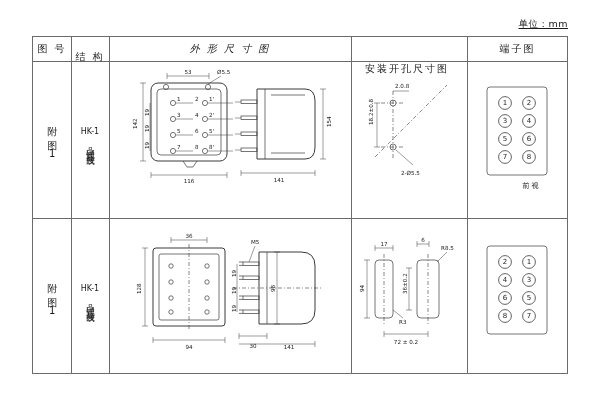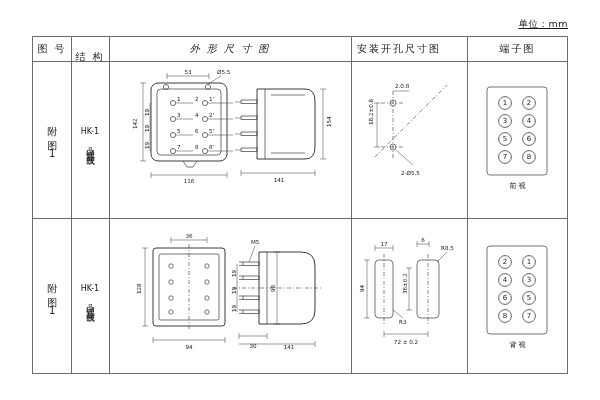--- a/index.html
+++ b/index.html
@@ -68,21 +68,21 @@
   <div class="hline" style="top:24px;"></div>
   <div class="hline" style="top:181px;"></div>
   <div class="vline" style="left:38px;"></div>
   <div class="vline" style="left:76px;"></div>
   <div class="vline" style="left:318px;"></div>
   <div class="vline" style="left:434px;"></div>
 
   <div class="hdr" style="left:0;width:38px;">图 号</div>
   <div class="hdr" style="left:38px;width:38px;margin-top:8px;">结 构</div>
   <div class="hdr" style="left:76px;width:242px;font-style:italic;">外 形 尺 寸 图</div>
-  <div class="hdr" style="left:308px;width:116px;">安装开孔尺寸图</div>
+  <div class="hdr" style="left:316px;width:116px;margin-top:20px;">安装开孔尺寸图</div>
   <div class="hdr" style="left:434px;width:101px;">端子图</div>
 
   <div class="cellcenter" style="left:0;top:24px;width:38px;height:157px;">
     <span class="vtext" style="font-size:10px;">附 图 1</span>
   </div>
 
   <div class="cellcenter" style="left:38px;top:24px;width:38px;height:157px;flex-direction:column;">
     <div style="font-size:8px;margin-bottom:4px;">HK-1</div>
     <span class="vtext" style="font-size:8.5px;">凸出式前接线</span>
   </div>
@@ -219,21 +219,21 @@
         <circle class="term" cx="38" cy="78" r="6.4"></circle>
           <text class="termtxt" x="38" y="78">5</text>
         <circle class="term" cx="62" cy="78" r="6.4"></circle>
           <text class="termtxt" x="62" y="78">6</text>
         <circle class="term" cx="38" cy="96" r="6.4"></circle>
           <text class="termtxt" x="38" y="96">7</text>
         <circle class="term" cx="62" cy="96" r="6.4"></circle>
           <text class="termtxt" x="62" y="96">8</text>
       </g>
     </svg>
-    <div class="cap" style="position:absolute;left:0;top:120px;width:101px;">前  视</div>
+    <div class="cap" style="position:absolute;left:13px;top:120px;width:101px;">前  视</div>
   </div>
 
   <div class="cellcenter" style="left:0;top:181px;width:38px;height:156px;">
     <span class="vtext" style="font-size:10px;">附 图 1</span>
   </div>
 
   <div class="cellcenter" style="left:38px;top:181px;width:38px;height:156px;flex-direction:column;">
     <div style="font-size:8px;margin-bottom:4px;">HK-1</div>
     <span class="vtext" style="font-size:8.5px;">凸出式后接线</span>
   </div>
@@ -356,16 +356,15 @@
         <circle class="term" cx="38" cy="80" r="6.4"></circle>
           <text class="termtxt" x="38" y="80">6</text>
         <circle class="term" cx="62" cy="80" r="6.4"></circle>
           <text class="termtxt" x="62" y="80">5</text>
         <circle class="term" cx="38" cy="98" r="6.4"></circle>
           <text class="termtxt" x="38" y="98">8</text>
         <circle class="term" cx="62" cy="98" r="6.4"></circle>
           <text class="termtxt" x="62" y="98">7</text>
       </g>
     </svg>
-    <div class="cap" style="position:absolute;left:0;top:122px;width:101px;">背  视</div>
   </div>
 
 </div>
 
 </body></html>

